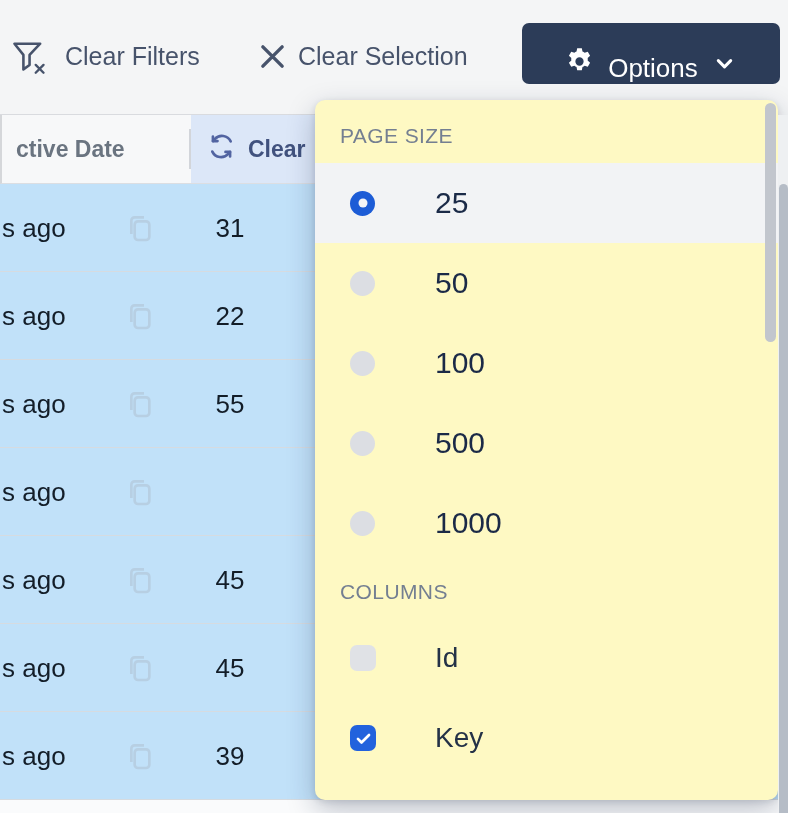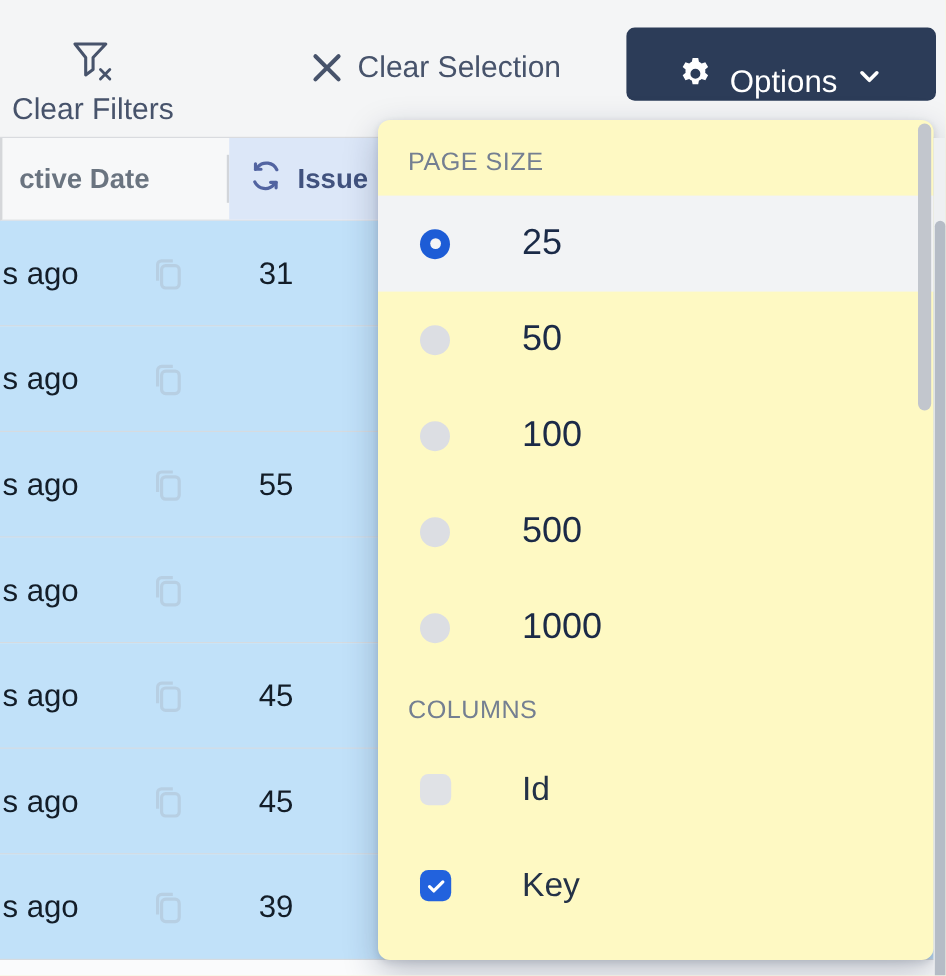--- a/index.html
+++ b/index.html
@@ -12,21 +12,21 @@
   }
 
   
   .toolbar { position:absolute; top:0; left:0; width:788px; height:115px; background:#f4f5f6; z-index:1; }
   .toolbar-border { position:absolute; top:114px; left:0; width:778px; height:1px; background:#d9dbdf; z-index:2; }
   .tool-btn {
     position:absolute; display:flex; align-items:center; cursor:pointer;
     color:#47536b; font-size:25px; top:30px; height:52px;
   }
   .tool-btn .t-icon { display:flex; align-items:center; }
-  .btn-clear-filters { left:10px; gap:9px;flex-direction:column; }
+  .btn-clear-filters { left:10px; gap:17px; }
   .btn-clear-selection { left:256px; gap:9px; }
   .options-btn {
     position:absolute; left:522px; top:23px; width:258px; height:61px;
     background:#2c3c58; border-radius:7px; display:flex; align-items:flex-end;
     justify-content:center; gap:13px; color:#ffffff; font-size:26px; cursor:pointer;
   }
 
   
   .thead {
     position:absolute; top:115px; left:0; width:778px; height:69px;
@@ -157,21 +157,21 @@
   <div class="th-divider"></div>
   <div class="th-issue">
     <span class="t-icon">
       <svg width="29" height="29" viewBox="0 0 24 24" fill="none" stroke="#5264a1" stroke-width="2.2" stroke-linecap="round" stroke-linejoin="round">
         <path d="M19.6 7.8A8 8 0 0 0 6.4 5.9L4.9 7.5"></path>
         <path d="M4.9 3.7v3.8h3.8"></path>
         <path d="M4.4 16.2a8 8 0 0 0 13.2 1.9l1.5-1.6"></path>
         <path d="M19.1 20.3v-3.8h-3.8"></path>
       </svg>
     </span>
-    <span>Issue</span>
+    <span>Clear</span>
   </div>
 </div>
 
 <div class="tbody">
   <div class="trow">
     <span class="age">s ago</span>
     <span class="copy">
         <svg width="32" height="34" viewBox="0 0 24 24" fill="none" stroke="#b7cfe3" stroke-width="2">
           <rect x="8" y="7" width="11" height="14" rx="2.5"></rect>
           <path d="M5.5 16.5v-10A2.5 2.5 0 0 1 8 4h7"></path>
@@ -180,20 +180,21 @@
     <span class="issue-num">31</span>
   </div>
   <div class="trow">
     <span class="age">s ago</span>
     <span class="copy">
         <svg width="32" height="34" viewBox="0 0 24 24" fill="none" stroke="#b7cfe3" stroke-width="2">
           <rect x="8" y="7" width="11" height="14" rx="2.5"></rect>
           <path d="M5.5 16.5v-10A2.5 2.5 0 0 1 8 4h7"></path>
         </svg>
       </span>
+    <span class="issue-num">22</span>
   </div>
   <div class="trow">
     <span class="age">s ago</span>
     <span class="copy">
         <svg width="32" height="34" viewBox="0 0 24 24" fill="none" stroke="#b7cfe3" stroke-width="2">
           <rect x="8" y="7" width="11" height="14" rx="2.5"></rect>
           <path d="M5.5 16.5v-10A2.5 2.5 0 0 1 8 4h7"></path>
         </svg>
       </span>
     <span class="issue-num">55</span>

